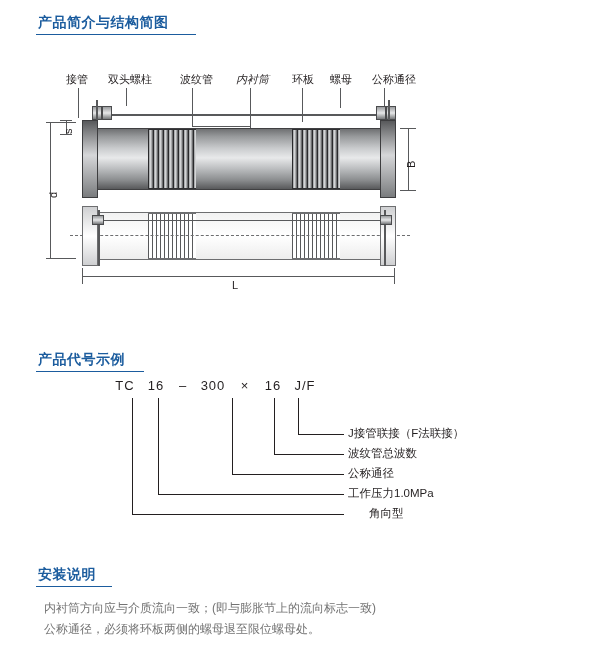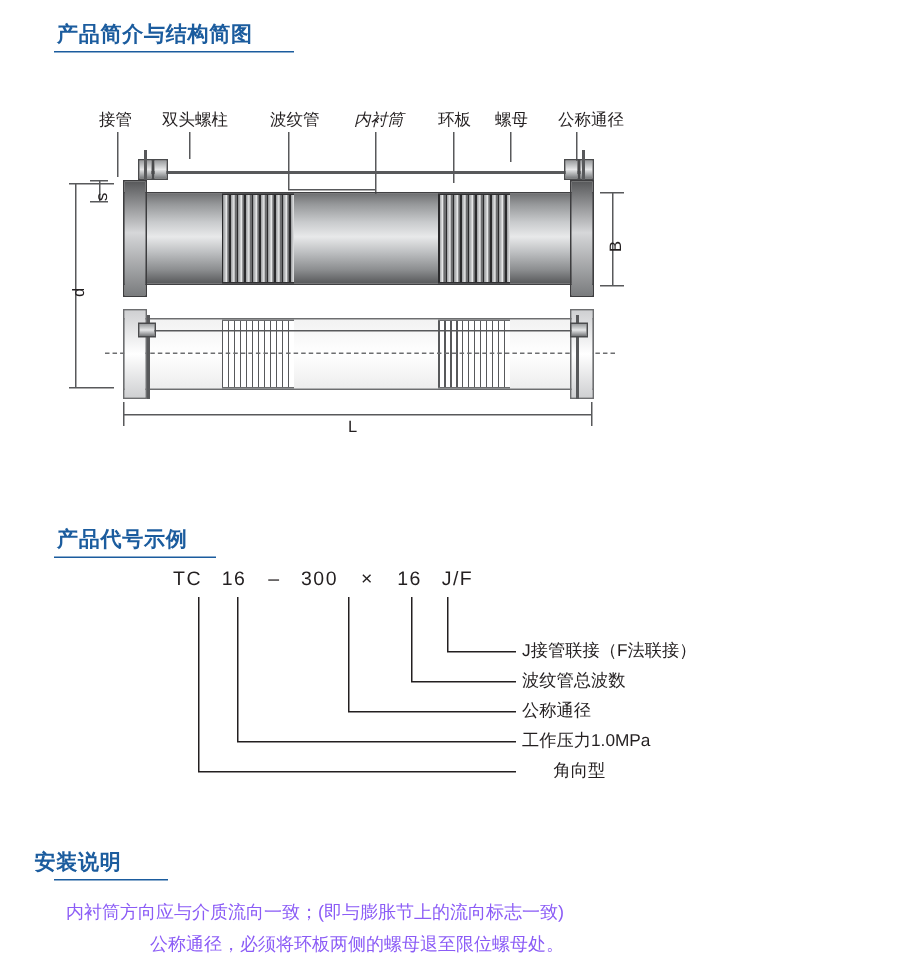--- a/index.html
+++ b/index.html
@@ -205,22 +205,21 @@
     color: #231f20;
   }
 
   
   .notes {
     position: absolute;
     left: 44px;
     top: 598px;
     font-size: 12px;
     line-height: 21px;
-    color: #8b5cf6;
-    text-align: right;
+    color: #737373;
   }
 </style>
 </head>
 <body>
 
 <div class="page">
 
   <div class="section-title" style="left:38px; top:14px;">产品简介与结构简图</div>
   <div class="title-underline" style="left:36px; top:34px; width:160px;"></div>
 
@@ -320,21 +319,21 @@
 
     <div class="leader-v" style="left:48px; top:20px; height:96px;"></div>
     <div class="leader-h" style="left:48px; top:116px; width:186px;"></div>
     <div class="leader-lbl" style="left:238px; top:108px;">工作压力1.0MPa</div>
 
     <div class="leader-v" style="left:22px; top:20px; height:116px;"></div>
     <div class="leader-h" style="left:22px; top:136px; width:212px;"></div>
     <div class="leader-lbl" style="left:238px; top:128px;margin-left:21px;">角向型</div>
   </div>
 
-  <div class="section-title" style="left:23px; top:566px;">安装说明</div>
+  <div class="section-title" style="left:38px; top:566px;">安装说明</div>
   <div class="title-underline" style="left:36px; top:586px; width:76px;"></div>
 
   <div class="notes">
     <div>内衬筒方向应与介质流向一致；(即与膨胀节上的流向标志一致)</div>
     <div>公称通径，必须将环板两侧的螺母退至限位螺母处。</div>
   </div>
 
 </div>
 
 </body></html>

